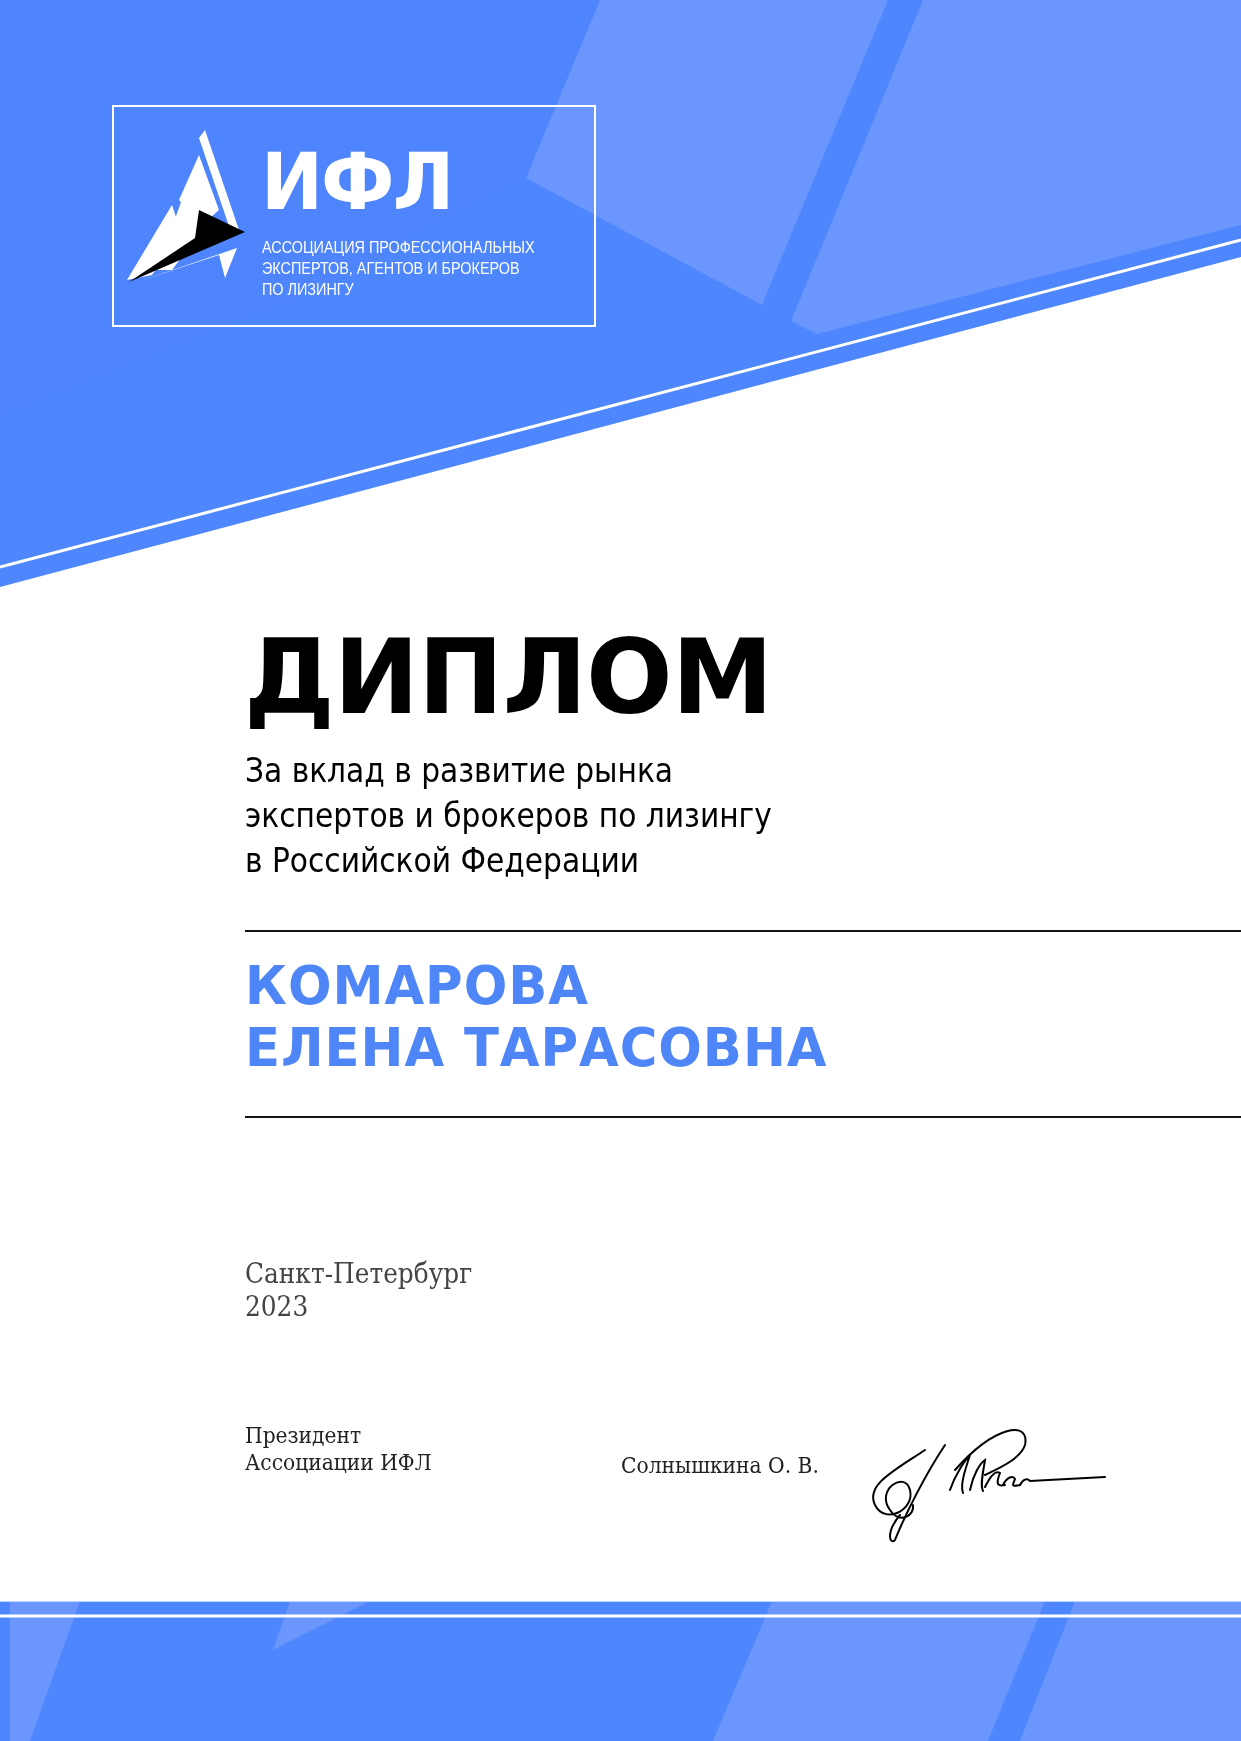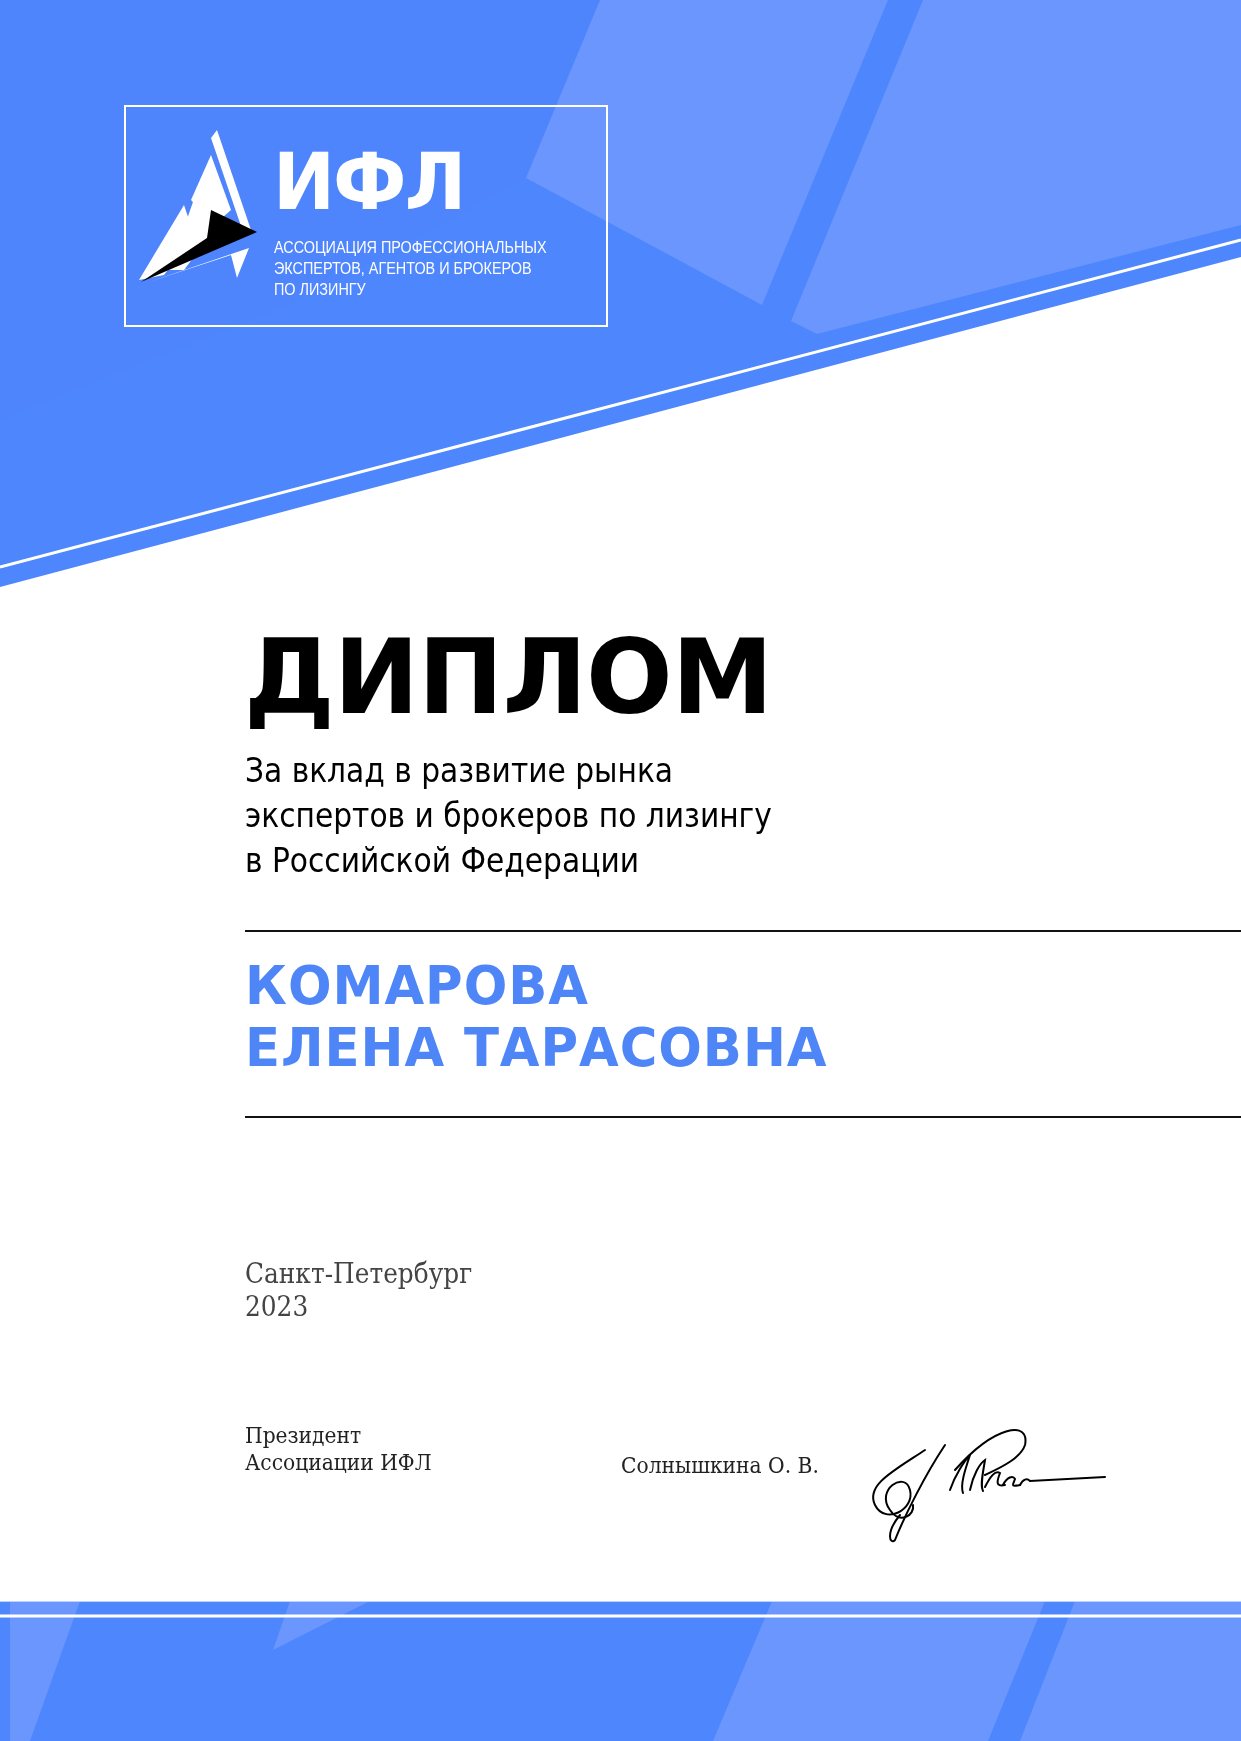--- a/index.html
+++ b/index.html
@@ -1,18 +1,18 @@
 <!DOCTYPE html>
 <html><head>
 <meta charset="utf-8">
 <style>
   html, body { margin: 0; padding: 0; }
   body { width: 1241px; height: 1741px; position: relative; overflow: hidden; background: #ffffff; font-family: "DejaVu Sans", sans-serif; }
   .bg-svg { position: absolute; left: 0; top: 0; width: 1241px; height: 1741px; }
-  .logo-box { position: absolute; left: 124px; top: 105px; width: 480px; height: 218px; border: 2px solid #ffffff; box-sizing: content-box; }
+  .logo-box { position: absolute; left: 112px; top: 105px; width: 480px; height: 218px; border: 2px solid #ffffff; box-sizing: content-box; }
   .logo-emblem { position: absolute; left: 13px; top: 23px; width: 122px; height: 155px; }
   .logo-abbr { position: absolute; left: 147px; top: 30px; color: #ffffff; font-family: "DejaVu Sans", sans-serif; font-weight: bold; font-size: 78px; line-height: 90px; letter-spacing: -2px; transform: scaleX(0.95); transform-origin: left; }
   .logo-sub { position: absolute; left: 148px; top: 130px; color: #ffffff; font-family: "Liberation Sans", sans-serif; font-size: 16px; line-height: 21px; transform: scaleX(0.9); transform-origin: left; white-space: nowrap; }
   .logo-sub div { display: block; }
   .title { position: absolute; left: 244px; top: 622px; font-family: "DejaVu Sans", sans-serif; font-weight: bold; font-size: 104px; line-height: 110px; color: #000; letter-spacing: -1px; transform: scaleX(0.98); transform-origin: left; }
   .reason { position: absolute; left: 245px; top: 748px; font-family: "DejaVu Sans", sans-serif; font-size: 33px; line-height: 45px; color: #000; transform: scaleX(0.9); transform-origin: left; white-space: nowrap; }
   .rule { position: absolute; left: 245px; right: 0; height: 2px; background: #111; }
   .rule.top { top: 930px; }
   .rule.bottom { top: 1116px; }
   .name { position: absolute; left: 245px; top: 955px; font-family: "DejaVu Sans", sans-serif; font-weight: bold; font-size: 54px; line-height: 62px; color: #4f86f7; letter-spacing: 1px; transform: scaleX(0.95); transform-origin: left; white-space: nowrap; }

